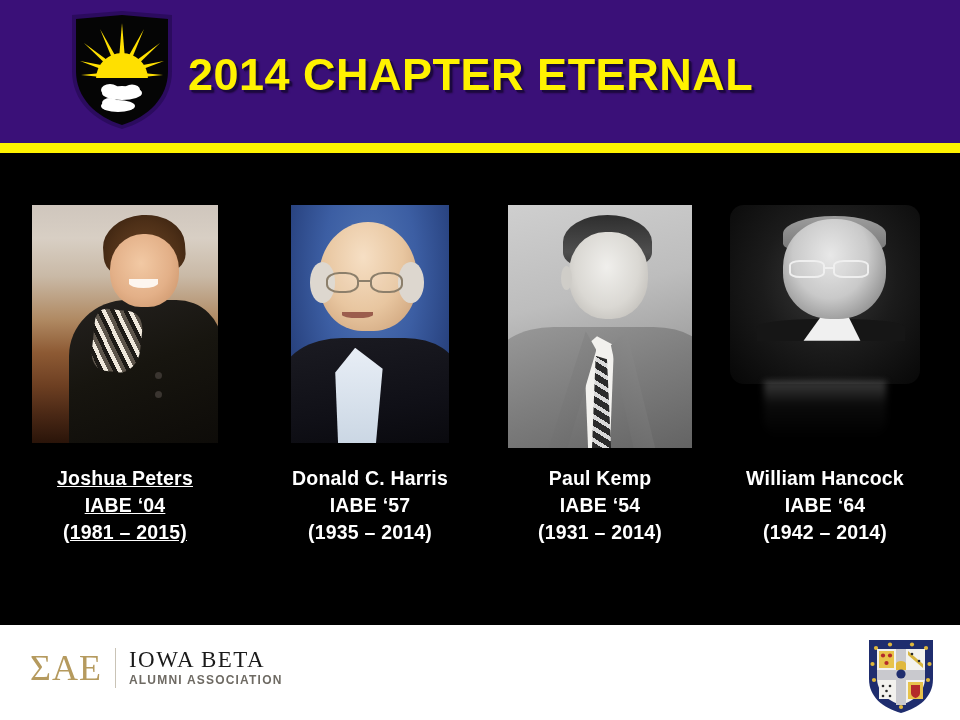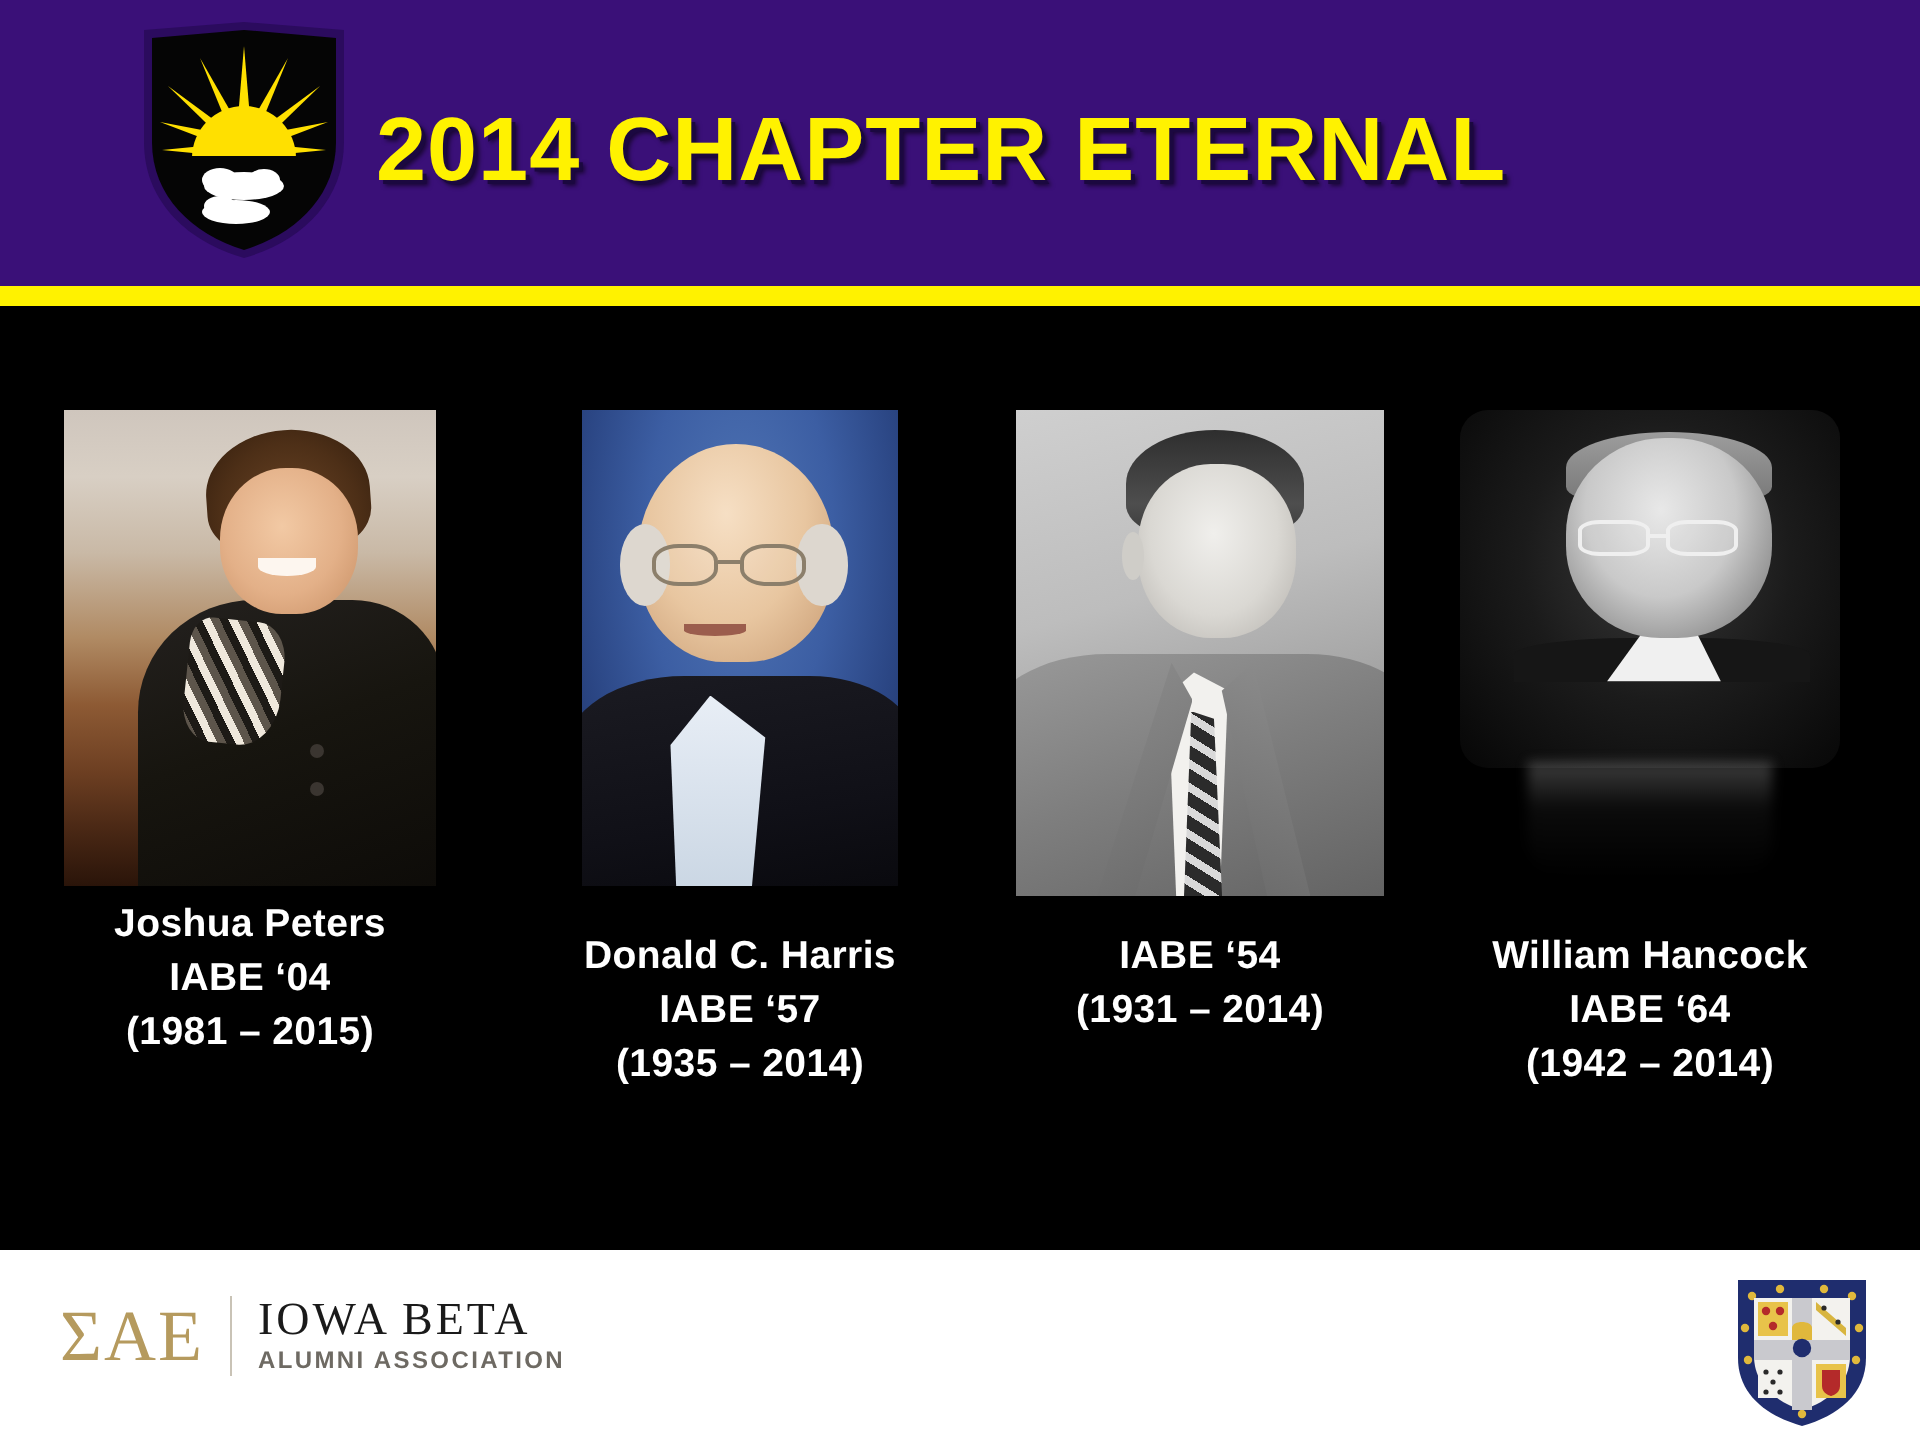--- a/index.html
+++ b/index.html
@@ -78,21 +78,21 @@
     font-weight:bold;
     line-height:27px;
     letter-spacing:0.2px;
   }
   .caption .yr { font-weight:bold; }
   .caption .dates { font-weight:bold; }
 
   
   #person-1 { left:32px; width:186px; }
   #person-1 .photo-wrap { left:0; width:186px; height:238px; }
-  #person-1 .caption { left:-14px; top:296px; width:214px; }
+  #person-1 .caption { left:-14px; top:312px; width:214px;text-decoration:underline; }
   
   #person-2 { left:291px; width:158px; }
   #person-2 .photo-wrap { left:0; width:158px; height:238px; }
   #person-2 .caption { left:-32px; top:312px; width:222px; }
   
   #person-3 { left:508px; width:184px; }
   #person-3 .photo-wrap { left:0; width:184px; height:243px; }
   #person-3 .caption { left:-10px; top:312px; width:204px; }
   
   #person-4 { left:730px; width:190px; }
@@ -436,20 +436,21 @@
           <div class="p3-shirt"></div>
           <div class="p3-lapel-l"></div>
           <div class="p3-lapel-r"></div>
           <div class="p3-tie"></div>
           <div class="p3-hair"></div>
           <div class="p3-face"></div>
           <div class="p3-ear"></div>
         </div>
       </div>
       <div class="caption">
+        <div>Paul Kemp</div>
         <div class="yr">IABE ‘54</div>
         <div class="dates">(1931 – 2014)</div>
       </div>
     </div>
 
     <div class="person" id="person-4">
       <div class="photo-wrap">
         <div class="photo">
           <div class="p4-frame">
             <div class="p4-shoulder"></div>

